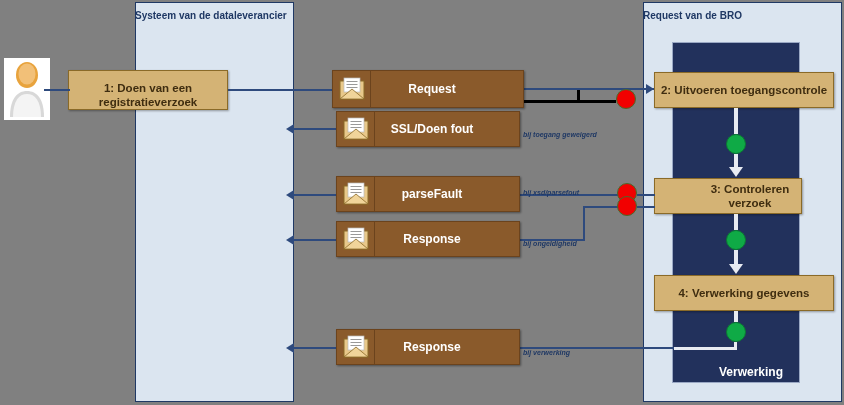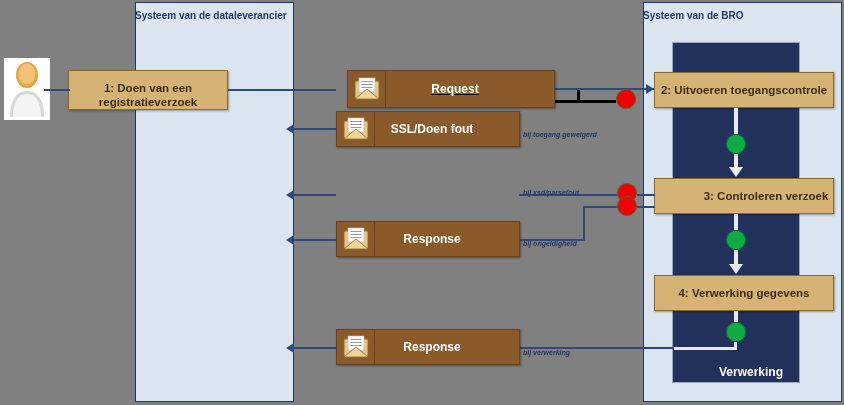--- a/index.html
+++ b/index.html
@@ -148,21 +148,21 @@
 
 <div class="canvas">
 
   <div class="lane" style="left:135px; top:2px; width:159px; height:400px;"></div>
   <div class="lane-title" style="left:135px; top:8px; width:159px;">
     <div>Systeem van de dataleverancier</div>
   </div>
 
   <div class="lane" style="left:643px; top:2px; width:199px; height:400px;"></div>
   <div class="lane-title" style="left:643px; top:8px; width:199px;">
-    <div>Systeem van de BRO</div>
+    <div>Request van de BRO</div>
   </div>
 
   <div class="navy-panel" style="left:672px; top:42px; width:128px; height:341px;"></div>
   <div class="navy-label" style="left:672px; top:365px; width:128px;padding-left:30px;">Verwerking</div>
 
   <div class="actor" style="left:4px; top:58px; width:46px; height:62px;">
     <svg width="40" height="56" viewBox="0 0 40 56">
       <ellipse cx="20" cy="14" rx="11" ry="13" fill="#e8a33d"></ellipse>
       <ellipse cx="20" cy="13" rx="8.5" ry="10.5" fill="#f2c078"></ellipse>
       <path d="M3 56 C3 38 10 30 20 30 C30 30 37 38 37 56 Z" fill="#d8d8d8"></path>
@@ -171,21 +171,21 @@
   </div>
 
   <div class="tanbox" style="left:68px; top:70px; width:160px; height:40px;align-items:flex-end;">
     <span>1: Doen van een registratieverzoek</span>
   </div>
 
   <div class="tanbox" style="left:654px; top:72px; width:180px; height:36px;">
     <span>2: Uitvoeren toegangscontrole</span>
   </div>
 
-  <div class="tanbox" style="left:654px; top:178px; width:180px; height:36px;padding-left:44px;">
+  <div class="tanbox" style="left:654px; top:178px; width:148px; height:36px;padding-left:44px;">
     <span>3:  Controleren verzoek</span>
   </div>
 
   <div class="tanbox" style="left:654px; top:275px; width:180px; height:36px;">
     <span>4: Verwerking gegevens</span>
   </div>
 
   <div class="hline" style="left:44px; top:89px; width:26px;"></div>
 
   <div class="hline" style="left:228px; top:89px; width:108px;"></div>
@@ -226,21 +226,21 @@
   <div class="wline" style="left:734px; top:214px; width:4px; height:16px;"></div>
   <div class="dot-green" style="left:726px; top:230px;"></div>
   <div class="wline" style="left:734px; top:250px; width:4px; height:15px;"></div>
   <div class="arrow-down-w" style="left:729px; top:264px;"></div>
 
   <div class="wline" style="left:734px; top:311px; width:4px; height:11px;"></div>
   <div class="dot-green" style="left:726px; top:322px;"></div>
   <div class="wline" style="left:734px; top:342px; width:3px; height:8px;"></div>
   <div class="wline" style="left:674px; top:347px; width:63px; height:3px;"></div>
 
-  <div class="msgbox" style="left:347px; top:70px; width:208px; height:38px;text-decoration:underline;">
+  <div class="msgbox" style="left:332px; top:70px; width:192px; height:38px;">
     <span class="env">
       <svg width="26" height="24" viewBox="0 0 26 24">
         <rect x="1" y="4" width="24" height="18" fill="#e8c88a" stroke="#8a6a28" stroke-width="1"></rect>
         <rect x="5" y="1" width="16" height="14" fill="#ffffff" stroke="#bbb" stroke-width="0.7"></rect>
         <line x1="7.5" y1="4.5" x2="18.5" y2="4.5" stroke="#999" stroke-width="1"></line>
         <line x1="7.5" y1="7.5" x2="18.5" y2="7.5" stroke="#999" stroke-width="1"></line>
         <line x1="7.5" y1="10.5" x2="18.5" y2="10.5" stroke="#999" stroke-width="1"></line>
         <path d="M1 22 L13 12 L25 22 Z" fill="#f0d49a" stroke="#8a6a28" stroke-width="0.8"></path>
       </svg>
     </span>
@@ -254,20 +254,33 @@
         <rect x="5" y="1" width="16" height="14" fill="#ffffff" stroke="#bbb" stroke-width="0.7"></rect>
         <line x1="7.5" y1="4.5" x2="18.5" y2="4.5" stroke="#999" stroke-width="1"></line>
         <line x1="7.5" y1="7.5" x2="18.5" y2="7.5" stroke="#999" stroke-width="1"></line>
         <line x1="7.5" y1="10.5" x2="18.5" y2="10.5" stroke="#999" stroke-width="1"></line>
         <path d="M1 22 L13 12 L25 22 Z" fill="#f0d49a" stroke="#8a6a28" stroke-width="0.8"></path>
       </svg>
     </span>
     <span class="lbl">SSL/Doen fout</span>
   </div>
 
+  <div class="msgbox" style="left:336px; top:176px; width:184px; height:36px;">
+    <span class="env">
+      <svg width="26" height="24" viewBox="0 0 26 24">
+        <rect x="1" y="4" width="24" height="18" fill="#e8c88a" stroke="#8a6a28" stroke-width="1"></rect>
+        <rect x="5" y="1" width="16" height="14" fill="#ffffff" stroke="#bbb" stroke-width="0.7"></rect>
+        <line x1="7.5" y1="4.5" x2="18.5" y2="4.5" stroke="#999" stroke-width="1"></line>
+        <line x1="7.5" y1="7.5" x2="18.5" y2="7.5" stroke="#999" stroke-width="1"></line>
+        <line x1="7.5" y1="10.5" x2="18.5" y2="10.5" stroke="#999" stroke-width="1"></line>
+        <path d="M1 22 L13 12 L25 22 Z" fill="#f0d49a" stroke="#8a6a28" stroke-width="0.8"></path>
+      </svg>
+    </span>
+    <span class="lbl">parseFault</span>
+  </div>
 
   <div class="msgbox" style="left:336px; top:221px; width:184px; height:36px;">
     <span class="env">
       <svg width="26" height="24" viewBox="0 0 26 24">
         <rect x="1" y="4" width="24" height="18" fill="#e8c88a" stroke="#8a6a28" stroke-width="1"></rect>
         <rect x="5" y="1" width="16" height="14" fill="#ffffff" stroke="#bbb" stroke-width="0.7"></rect>
         <line x1="7.5" y1="4.5" x2="18.5" y2="4.5" stroke="#999" stroke-width="1"></line>
         <line x1="7.5" y1="7.5" x2="18.5" y2="7.5" stroke="#999" stroke-width="1"></line>
         <line x1="7.5" y1="10.5" x2="18.5" y2="10.5" stroke="#999" stroke-width="1"></line>
         <path d="M1 22 L13 12 L25 22 Z" fill="#f0d49a" stroke="#8a6a28" stroke-width="0.8"></path>

